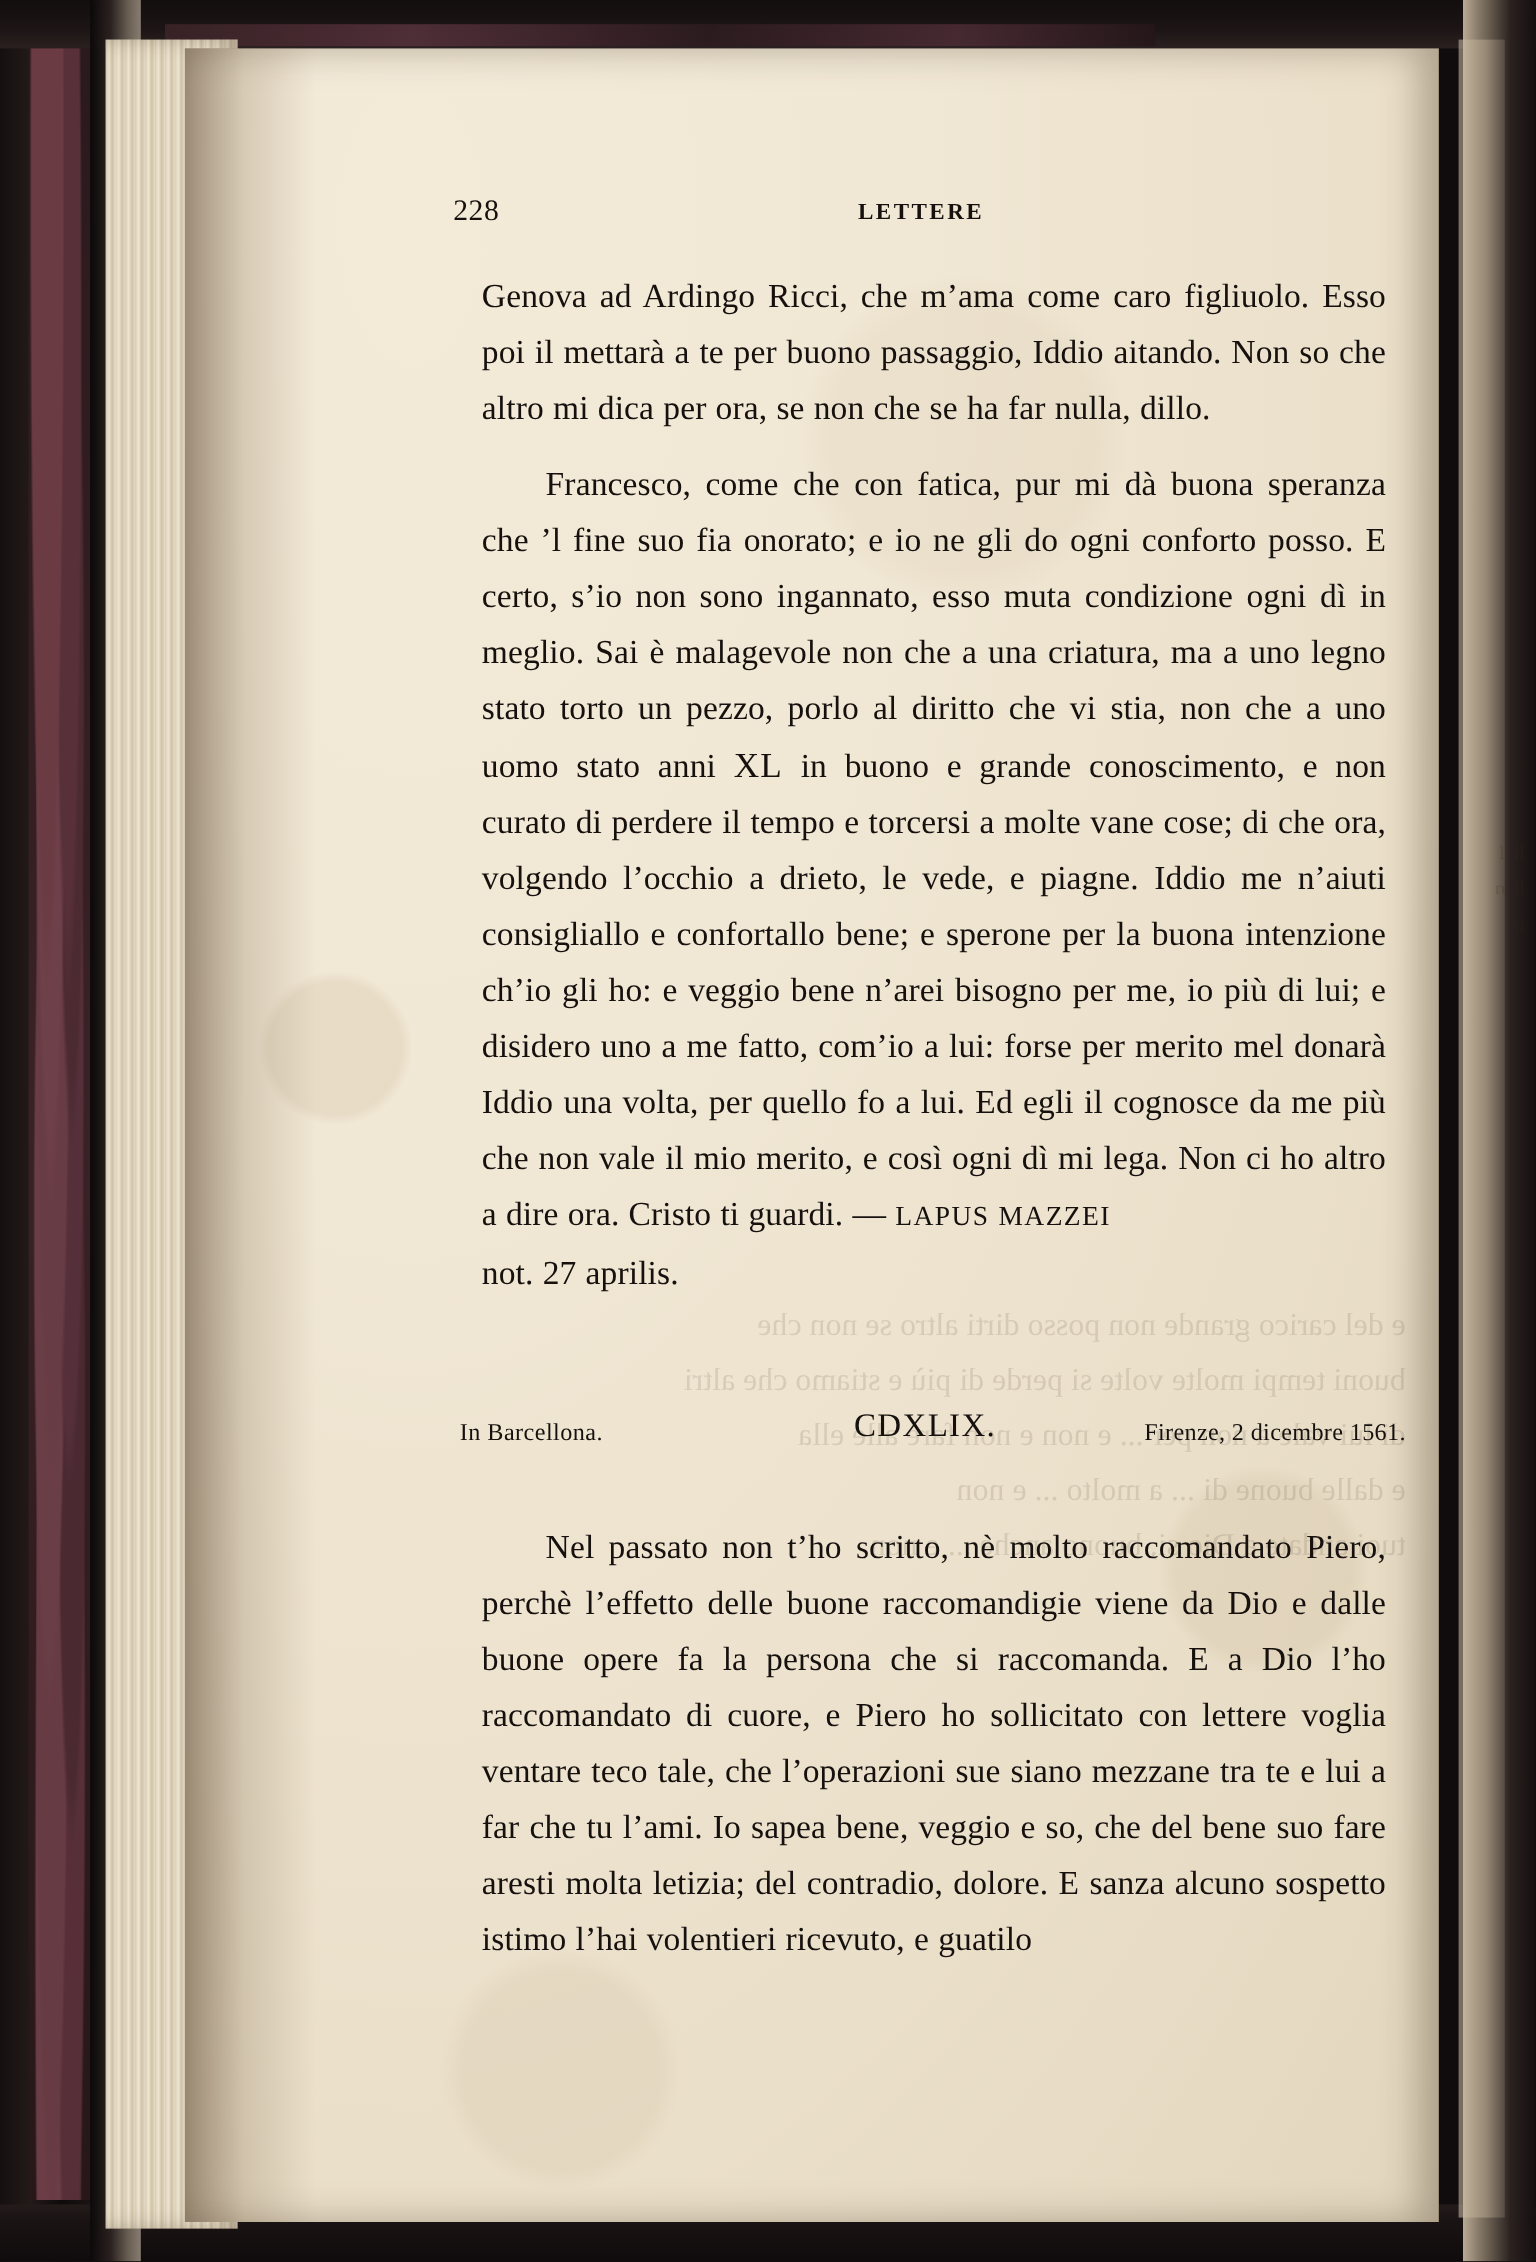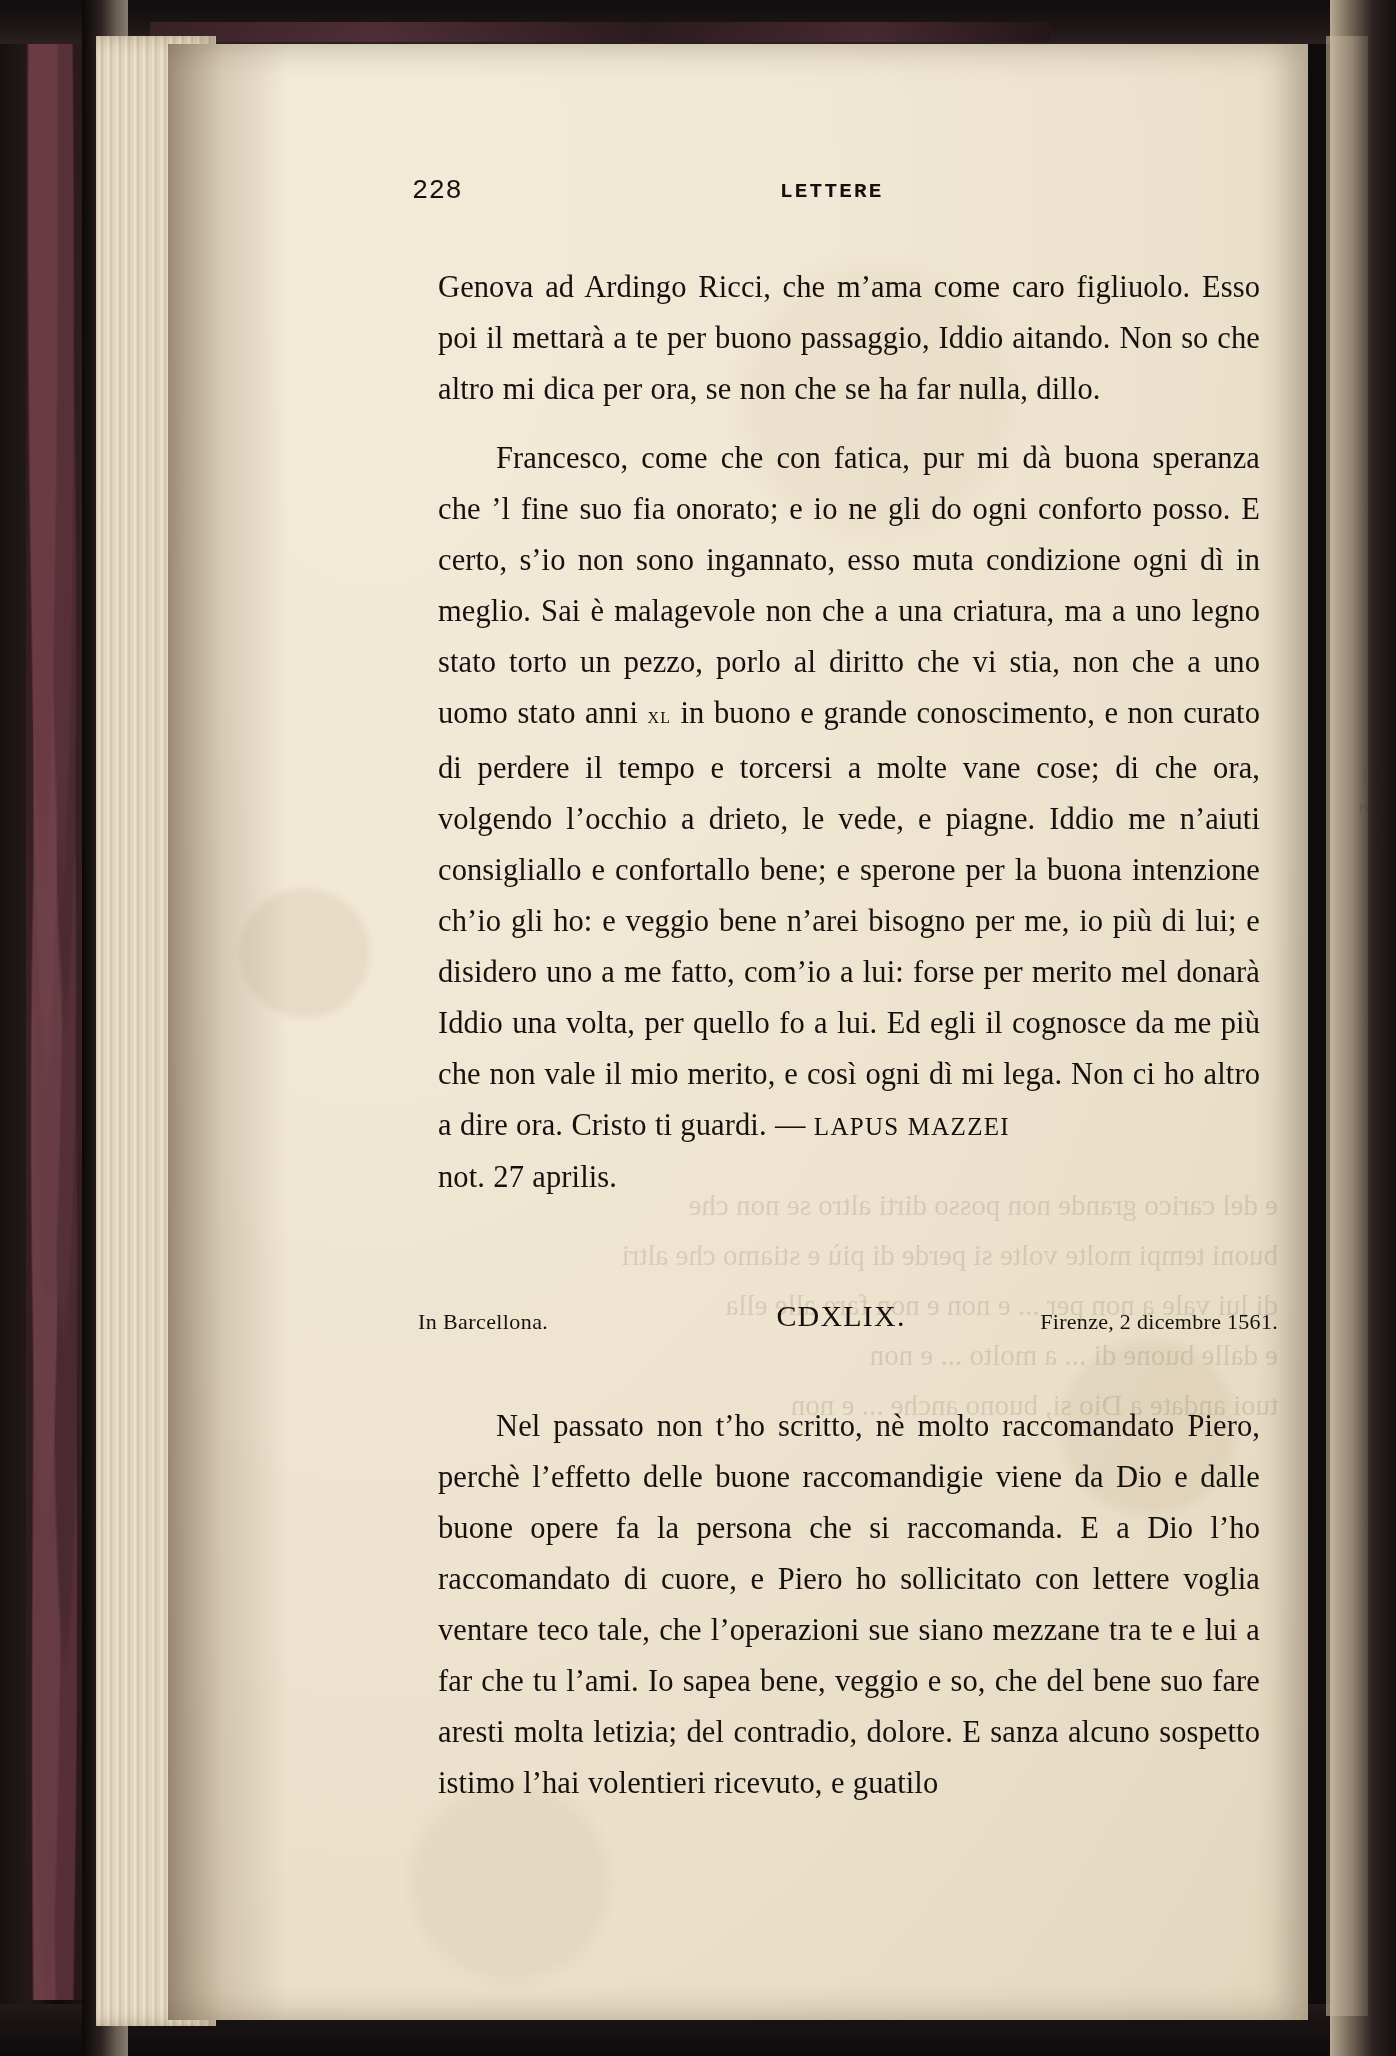--- a/index.html
+++ b/index.html
@@ -141,22 +141,21 @@
   .content {
     position: absolute;
     left: 420px;
     top: 176px;
     width: 858px;
     color: #16110e;
   }
   .running-head {
     position: relative;
     height: 36px;
-    margin-bottom: 50px;
-    font-family: Liberation Mono, monospace;
+    margin-bottom: 32px;
   }
   .folio {
     position: absolute;
     left: -8px;
     top: 0;
     font-size: 27px;
     letter-spacing: .5px;
   }
   .head-title {
     position: absolute;
@@ -171,21 +170,21 @@
   p.body {
     margin: 18px;
     font-size: 30.5px;
     line-height: 51px;
     text-align: justify;
     text-align-last: left;
     letter-spacing: .1px;
     word-spacing: .6px;
   }
   p.indent { text-indent: 58px; }
-  .smallcaps { font-size: 16px; letter-spacing: 1.1px; }
+  .smallcaps { font-size: 32px; letter-spacing: 1.1px; }
   .sc-sig { font-size: 25px; letter-spacing: 1.3px; }
 
   .letter-head {
     position: relative;
     height: 46px;
     margin-top: 96px;
     margin-bottom: 56px;
   }
   .lh-left {
     position: absolute; left: -2px; top: 10px;

